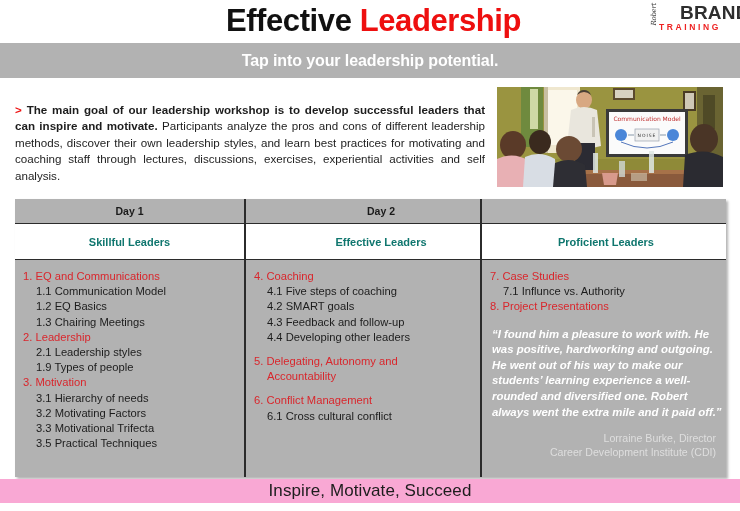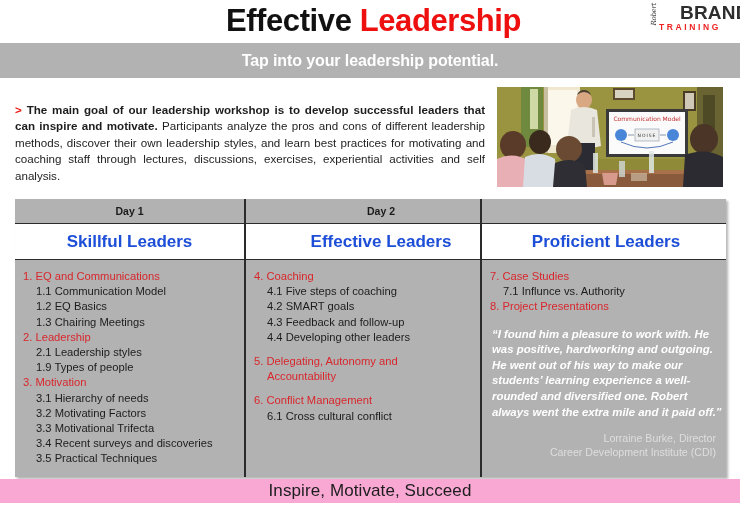--- a/index.html
+++ b/index.html
@@ -157,23 +157,23 @@
     display: flex;
     height: 35px;
     background: #ffffff;
     border-bottom: 1.6px solid #2b2b2b;
   }
   .subhead .cell {
     flex: 0 0 auto;
     display: flex;
     align-items: center;
     justify-content: center;
-    font-size: 17px;
-    font-weight: bold;
-    color: #1d4ed8;
+    font-size: 11px;
+    font-weight: bold;
+    color: #0f766e;
     box-sizing: border-box;
   }
   .tbody {
     display: flex;
     height: 217px;
     background: #b2b2b2;
   }
   .tbody .cell {
     flex: 0 0 auto;
     box-sizing: border-box;
@@ -346,21 +346,20 @@
       <div class="ol-sub">1.1 Communication Model</div>
       <div class="ol-sub">1.2 EQ Basics</div>
       <div class="ol-sub">1.3 Chairing Meetings</div>
       <div class="ol-head">2. Leadership</div>
       <div class="ol-sub">2.1 Leadership styles</div>
       <div class="ol-sub">1.9 Types of people</div>
       <div class="ol-head">3. Motivation</div>
       <div class="ol-sub">3.1 Hierarchy of needs</div>
       <div class="ol-sub">3.2 Motivating Factors</div>
       <div class="ol-sub">3.3 Motivational Trifecta</div>
-      <div class="ol-sub">3.4 Recent surveys and discoveries</div>
       <div class="ol-sub">3.5 Practical Techniques</div>
     </div>
 
     <div class="vdiv-light"></div>
 
     <div class="cell col-2">
       <div class="ol-head">4. Coaching</div>
       <div class="ol-sub">4.1 Five steps of coaching</div>
       <div class="ol-sub">4.2 SMART goals</div>
       <div class="ol-sub">4.3 Feedback and follow-up</div>

